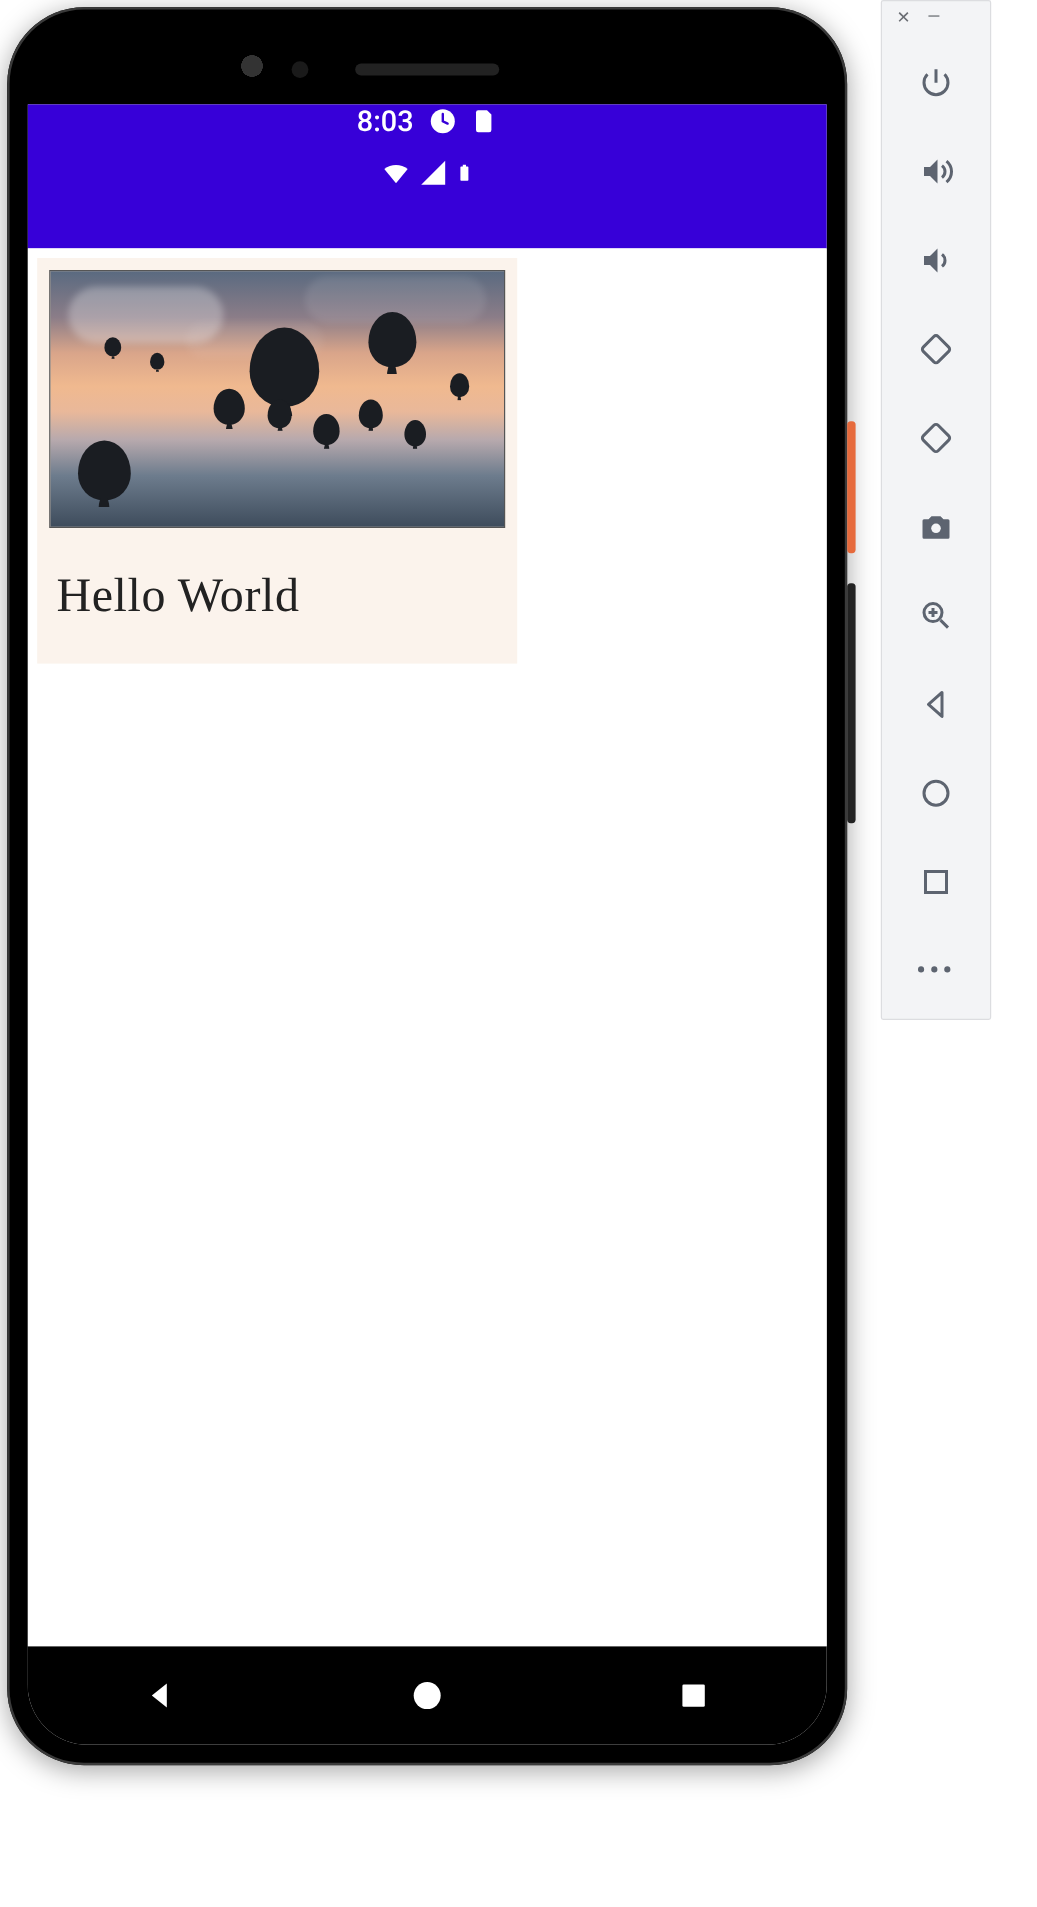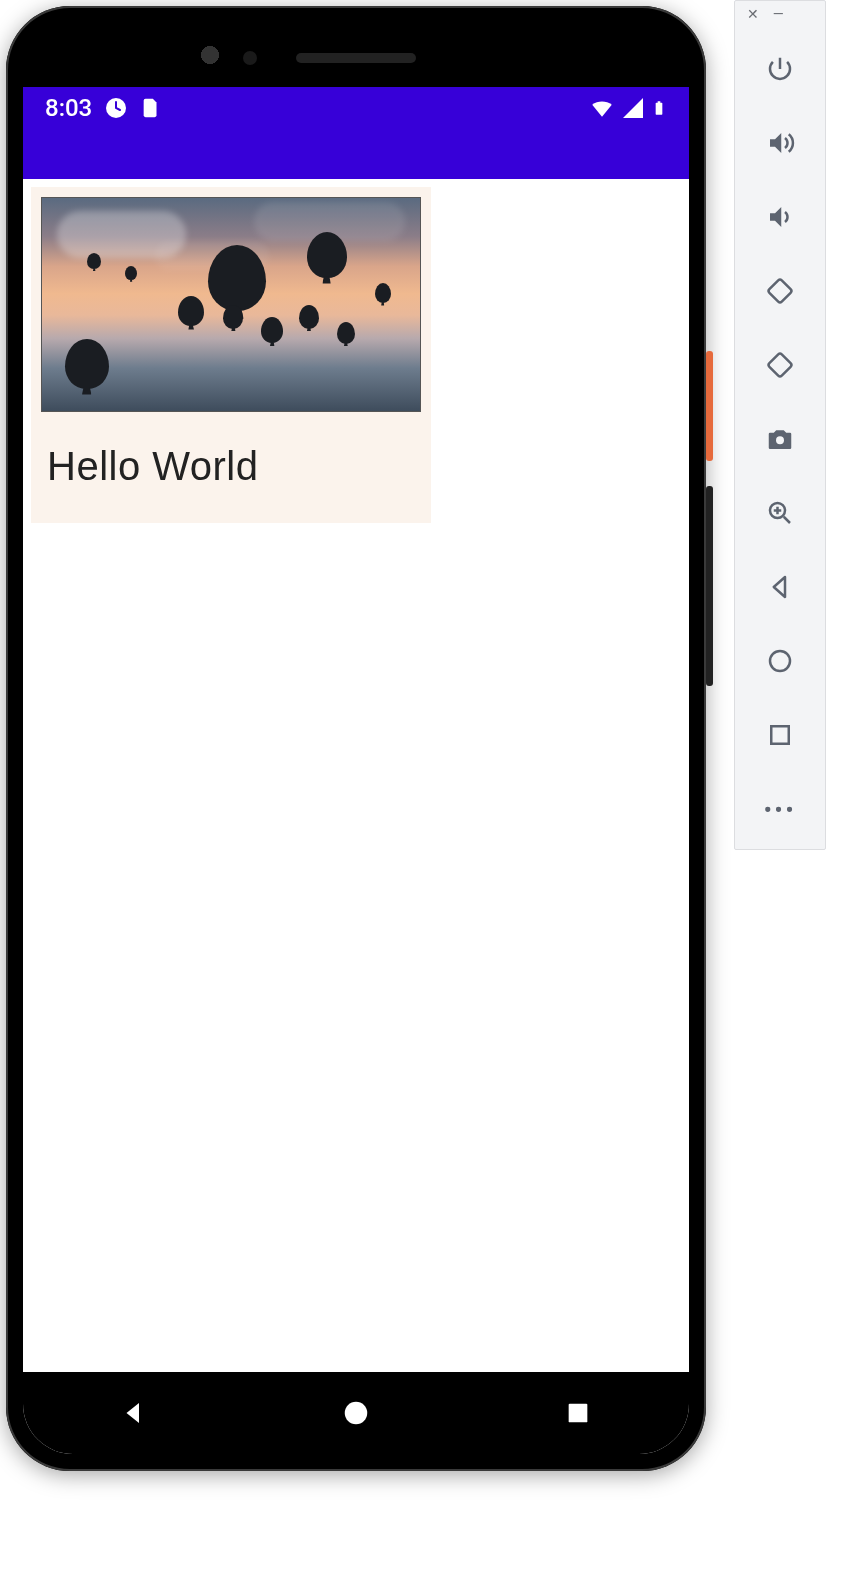--- a/index.html
+++ b/index.html
@@ -66,27 +66,28 @@
   .screen {
     position: absolute;
     top: 64px; left: 0; right: 0; bottom: 0;
     background: #fff;
     display: flex;
     flex-direction: column;
   }
 
   
   .status-bar {
-    height: 92px;
+    height: 120px;
     background: #3700D8;
     color: #fff;
     display: flex;
     align-items: center;
     justify-content: space-between;
     padding: 0 22px 50px 22px;
+    flex-direction: column;
   }
   .status-left {
     display: flex; align-items: center; gap: 12px;
     font-size: 24px; font-weight: 500;
   }
   .status-left .icon-slot { display:flex; align-items:center; }
   .status-right { display: flex; align-items: center; gap: 6px; }
 
   
   .app-body {
@@ -132,21 +133,21 @@
   .cloud {
     position:absolute; background: rgba(255,255,255,.28);
     border-radius: 40px; filter: blur(3px);
   }
   .card .title {
     font-size: 40px;
     font-weight: 300;
     letter-spacing: .5px;
     color: #222;
     padding: 32px 6px 4px 6px;
-    font-family: Liberation Sans, sans-serif;
+    font-family: Liberation Serif, serif;
   }
 
   
   .nav-bar {
     height: 82px;
     background: #000;
     display: flex;
     align-items: center;
     justify-content: space-around;
   }

